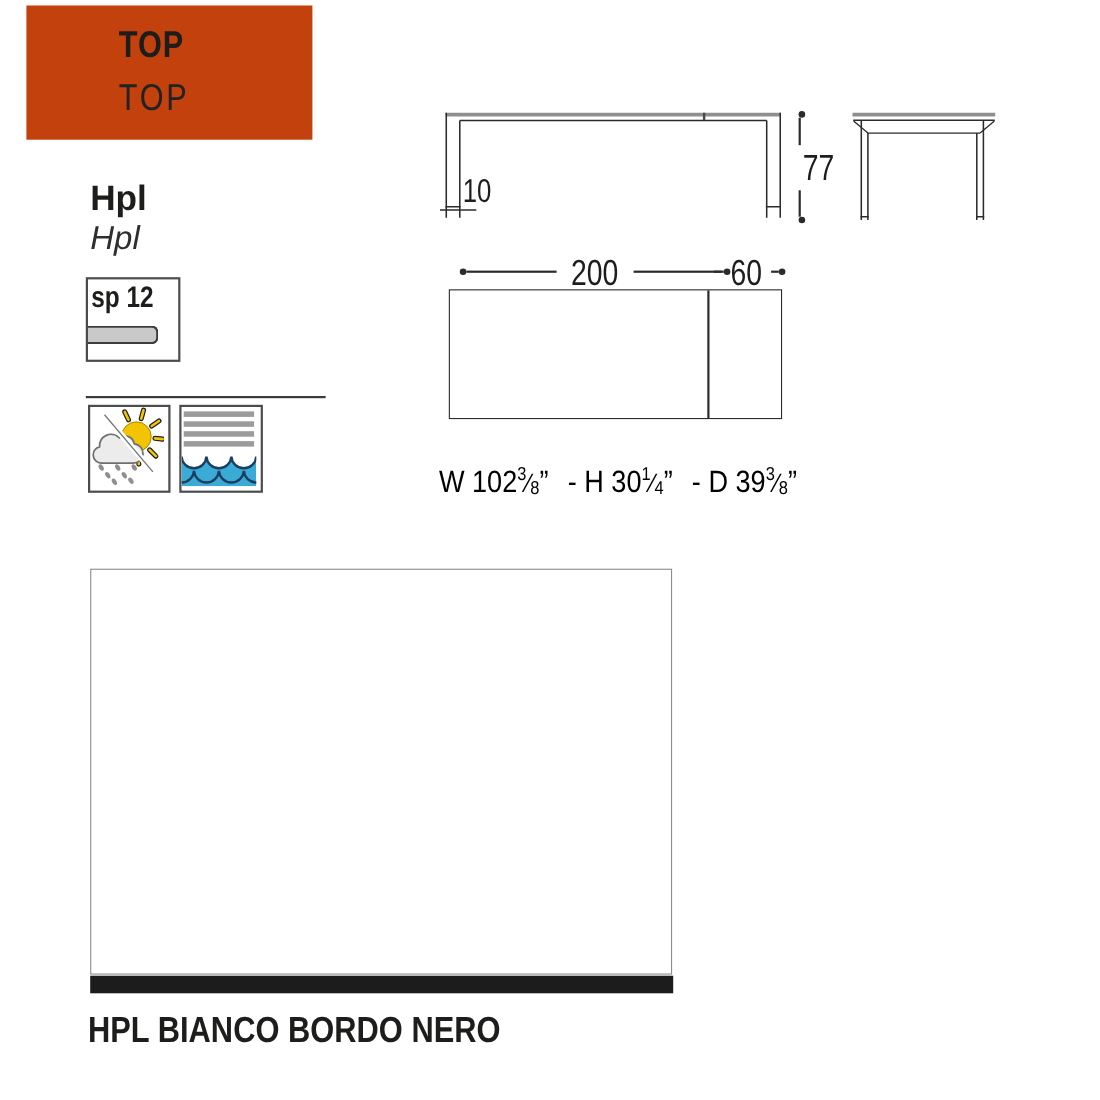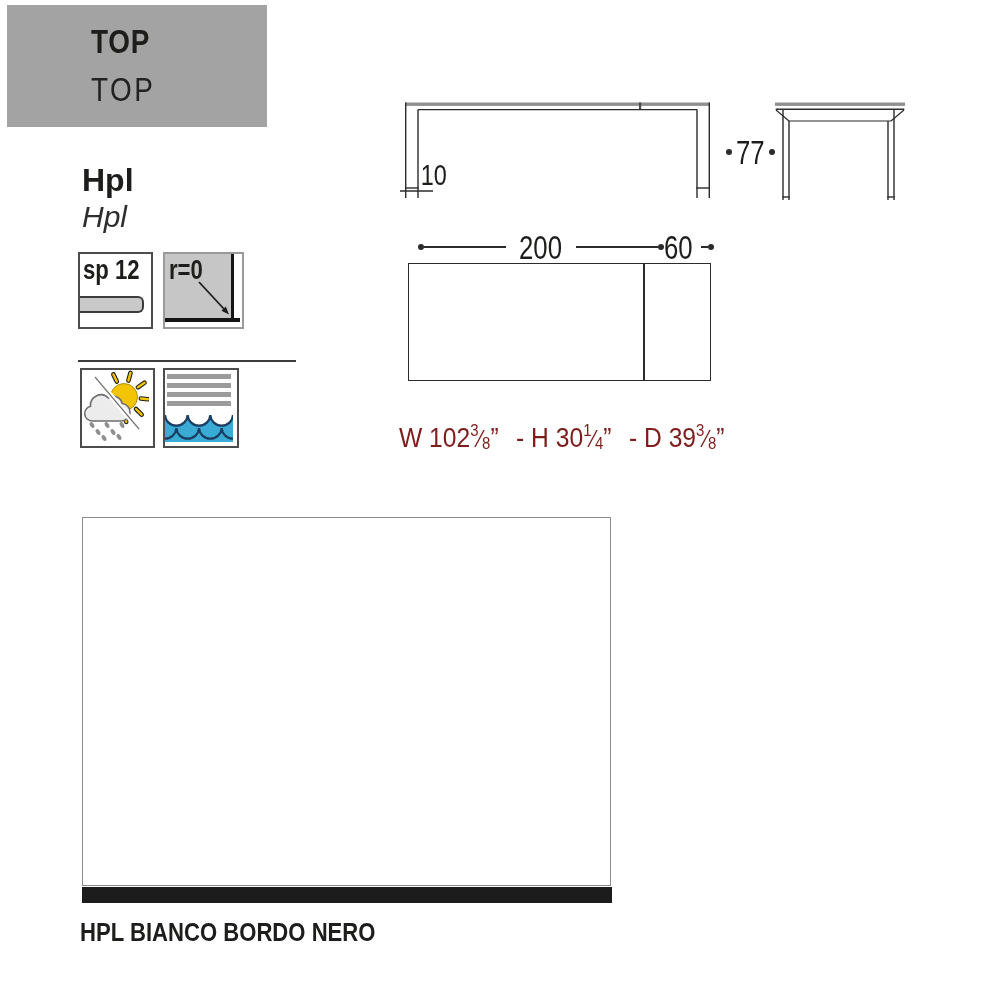--- a/index.html
+++ b/index.html
@@ -5,99 +5,89 @@
   html,body{margin:0;padding:0;background:#fff;}
   #stage{
     position:relative;width:1000px;height:1000px;background:#fff;overflow:hidden;
     font-family:"Liberation Sans",sans-serif;color:#1d1d1b;
   }
   .abs{position:absolute;}
   .cond{display:inline-block;transform:scaleX(0.82);transform-origin:0 50%;white-space:nowrap;}
   .condc{display:inline-block;transform:scaleX(0.78);transform-origin:50% 50%;white-space:nowrap;}
 
   
-  .gray-box{left:7px;top:5px;width:260px;height:122px;background:#a3a3a3;}
+  .gray-box{left:24px;top:5px;width:260px;height:122px;background:#c2410c;}
   .hdr-title{left:84px;top:17px;font-size:34px;font-weight:800;letter-spacing:1px;}
   .hdr-sub{left:84px;top:65px;font-size:34px;font-weight:400;letter-spacing:3px;color:#222;}
 
   
   .mat-bold{left:82px;top:162px;font-size:32px;font-weight:700;}
   .mat-italic{left:82px;top:200px;font-size:30px;font-style:italic;font-weight:400;color:#2e2e2e;}
 
   
   .spec-box{border:2px solid #4c4c4c;background:#fff;overflow:hidden;}
-  .sp12-box{left:78px;top:252px;width:71px;height:73px;}
+  .sp12-box{left:78px;top:252px;width:71px;height:73px;padding-left:11px;}
   .sp12-label{left:3px;top:1px;font-size:27px;font-weight:700;}
   .sp12-bar{left:-2px;top:42px;width:64px;height:13px;background:#c9c9c9;border:2px solid #3c3c3c;border-left:none;border-radius:0 6px 6px 0;}
   .r0-box{left:163px;top:252px;width:77px;height:73px;border:2px solid #9a9a9a;background:#fff;overflow:hidden;}
   .r0-gray{left:0;top:0;width:66px;height:64px;background:#c6c6c6;}
   .r0-vline{left:66px;top:0;width:3px;height:64px;background:#151515;}
   .r0-hline{left:0;top:64px;width:75px;height:3.5px;background:#151515;}
   .r0-label{left:4px;top:1px;font-size:27px;font-weight:700;}
 
   
   .divider{left:78px;top:360px;width:218px;height:2px;background:#3c3c3c;}
 
   
   .weather-box{left:80px;top:368px;width:71px;height:76px;}
   .waves-box{left:163px;top:368px;width:72px;height:76px;}
   .stripe{left:2px;width:64px;height:5px;background:#9b9b9b;}
 
   
   .dim-row{position:absolute;display:flex;align-items:center;}
-  .dim-col{position:absolute;display:flex;flex-direction:row;align-items:center;}
+  .dim-col{position:absolute;display:flex;flex-direction:column;}
   .dot{width:6px;height:6px;border-radius:50%;background:#2b2b2b;flex:none;}
   .dline{height:1.6px;background:#2b2b2b;flex:1;}
   .vline{width:1.6px;background:#2b2b2b;flex:1;}
   .dim-num{font-size:33px;font-weight:400;color:#1d1d1b;margin:0 7px;line-height:1;}
   .dim-col .dim-num{margin:4px 0;}
   .top-view-rect{left:408px;top:263px;width:301px;height:116px;border:1.5px solid #2b2b2b;background:#fff;}
   .top-view-divider{left:234px;top:0;width:1.5px;height:116px;background:#2b2b2b;}
   .leg10-label{left:417px;top:160px;font-size:30px;line-height:1;text-align:center;}
 
   
-  .imperial{left:399px;top:421px;font-size:28px;font-weight:400;color:#7f1d1d;}
+  .imperial{left:399px;top:421px;font-size:28px;font-weight:400;color:#000000;}
   .imp-part + .imp-part{margin-left:12px;}
   .fr-n{font-size:17px;vertical-align:11px;}
   .fr-d{font-size:17px;vertical-align:-2px;}
   .fr-s{font-size:24px;}
 
   
   .swatch{left:82px;top:517px;width:527px;height:367px;border:1.5px solid #8c8c8c;background:#fff;}
   .swatch-bar{left:82px;top:887px;width:530px;height:16px;background:#1c1c1c;}
-  .finish-label{left:80px;top:917px;font-size:26px;font-weight:700;}
+  .finish-label{left:80px;top:917px;font-size:33px;font-weight:700;}
 </style>
 </head>
 <body>
 
 <div id="stage">
 
   <div class="abs gray-box">
     <span class="abs hdr-title cond">TOP</span>
     <span class="abs hdr-sub cond">TOP</span>
   </div>
 
   <span class="abs mat-bold">Hpl</span>
   <span class="abs mat-italic">Hpl</span>
 
   <div class="abs spec-box sp12-box">
     <span class="abs sp12-label"><span class="cond">sp 12</span></span>
     <div class="abs sp12-bar"></div>
   </div>
 
-  <div class="abs r0-box">
-    <div class="abs r0-gray"></div>
-    <div class="abs r0-vline"></div>
-    <div class="abs r0-hline"></div>
-    <span class="abs r0-label"><span class="cond">r=0</span></span>
-    <svg class="abs" style="left:0;top:0;" width="77" height="73" viewBox="0 0 77 73">
-      <line x1="34" y1="28" x2="59" y2="55" stroke="#1d1d1b" stroke-width="1.8"></line>
-      <polygon points="64,60.5 56.4,56.7 60.8,52.6" fill="#1d1d1b"></polygon>
-    </svg>
-  </div>
 
   <div class="abs divider"></div>
 
   <div class="abs spec-box weather-box">
     <svg width="67" height="72" viewBox="0 0 67 72">
 
       <g stroke="#1d1d1b" stroke-width="4.6" stroke-linecap="round">
         <line x1="34.8" y1="11.6" x2="31.4" y2="4.4"></line>
         <line x1="46.4" y1="10.6" x2="48.5" y2="2.9"></line>
         <line x1="55.9" y1="17.3" x2="62.5" y2="12.7"></line>

